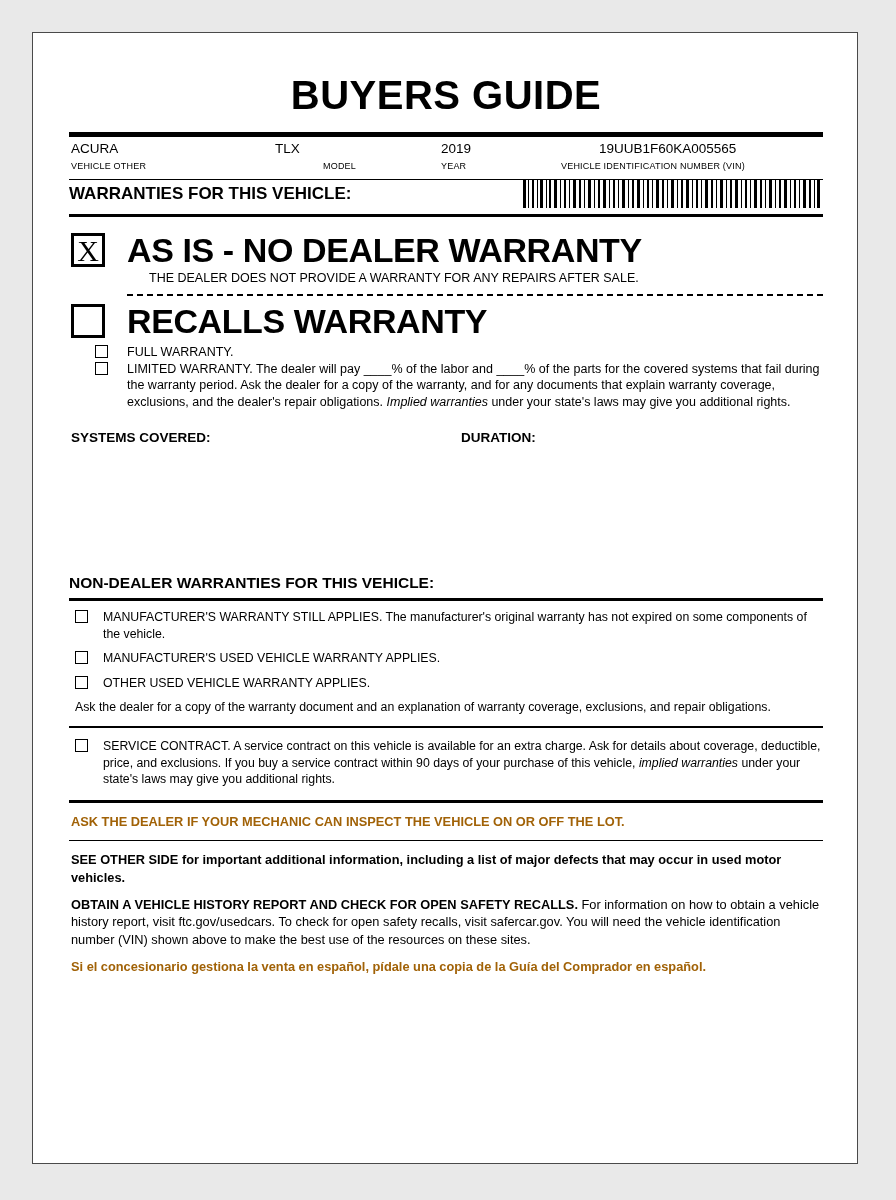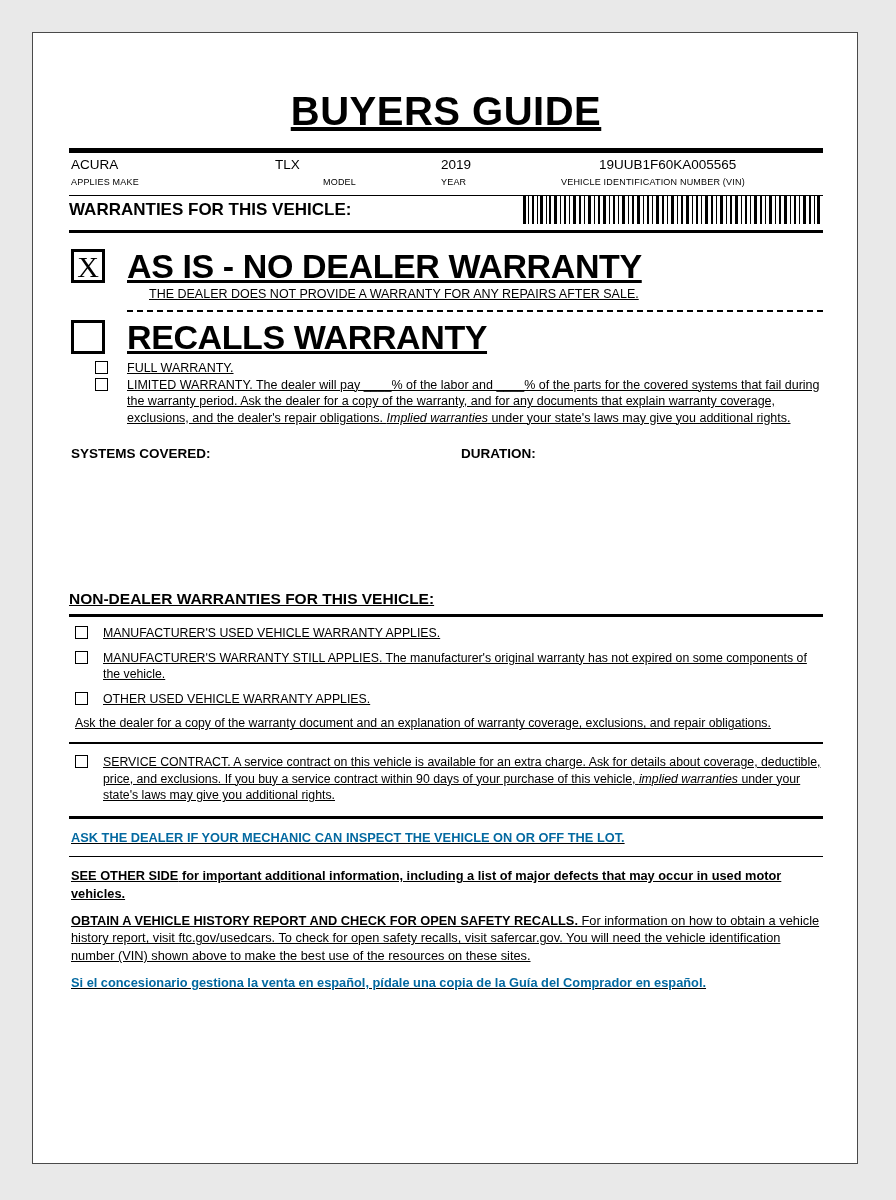--- a/index.html
+++ b/index.html
@@ -24,24 +24,23 @@
     width: 826px;
     height: 1132px;
     background: #ffffff;
     border: 1px solid #ululu;
     border: 1px solid #4a4a4a;
     box-sizing: border-box;
   }
   .inner {
     position: absolute;
     left: 36px;
-    top: 40px;
+    top: 24px;
     width: 754px;
     box-sizing: border-box;
-    text-decoration: underline;
   }
   .title {
     text-align: center;
     font-size: 40px;
     font-weight: bold;
     letter-spacing: 0.5px;
     color: #000;
     margin: 16px 0 14px 0;
   }
   .rule-thick { border-top: 3px solid #000; }
@@ -190,42 +189,42 @@
   .foot-p {
     font-size: 12.8px;
     line-height: 1.36;
     color: #000;
     margin: 10px 2px;
   }
   .foot-p b { font-weight: bold; }
   .foot-bold {
     font-size: 12.8px;
     font-weight: bold;
-    color: #0369a1;
+    color: #a16207;
     margin: 10px 2px;
     line-height: 1.36;
   }
 </style>
 </head>
 <body>
 
 <div class="page">
   <div class="sheet">
     <div class="inner">
 
       <div class="title">BUYERS GUIDE</div>
 
       <div class="rule-thick"></div>
 
 
       <div class="rule-med"></div>
 
       <div class="vehicle-row">
         <div class="vcell" style="left:2px;">ACURA</div>
-        <div class="vlabel" style="left:2px;">APPLIES MAKE</div>
+        <div class="vlabel" style="left:2px;">VEHICLE OTHER</div>
 
         <div class="vcell" style="left:206px;">TLX</div>
         <div class="vlabel" style="left:222px;padding-left:32px;">MODEL</div>
 
         <div class="vcell" style="left:372px;">2019</div>
         <div class="vlabel" style="left:372px;">YEAR</div>
 
         <div class="vcell" style="left:530px;">19UUB1F60KA005565</div>
         <div class="vlabel" style="left:492px;">VEHICLE IDENTIFICATION NUMBER (VIN)</div>
       </div>
@@ -334,25 +333,25 @@
         <span class="sys-right">DURATION:</span>
       </div>
 
       <div class="spacer-blank"></div>
 
       <div class="nondealer-head">NON-DEALER WARRANTIES FOR THIS VEHICLE:</div>
       <div class="rule-thick"></div>
 
       <div class="nd-item">
         <span class="nd-chk"></span>
-        <span>MANUFACTURER'S USED VEHICLE WARRANTY APPLIES.</span>
+        <span>MANUFACTURER'S WARRANTY STILL APPLIES.  The manufacturer's original warranty has not expired on some components of the vehicle.</span>
       </div>
       <div class="nd-item">
         <span class="nd-chk"></span>
-        <span>MANUFACTURER'S WARRANTY STILL APPLIES.  The manufacturer's original warranty has not expired on some components of the vehicle.</span>
+        <span>MANUFACTURER'S USED VEHICLE WARRANTY APPLIES.</span>
       </div>
       <div class="nd-item">
         <span class="nd-chk"></span>
         <span>OTHER USED VEHICLE WARRANTY APPLIES.</span>
       </div>
 
       <div class="nd-note">Ask the dealer for a copy of the warranty document and an explanation of warranty coverage, exclusions, and repair obligations.</div>
 
       <div class="rule-med"></div>
 

